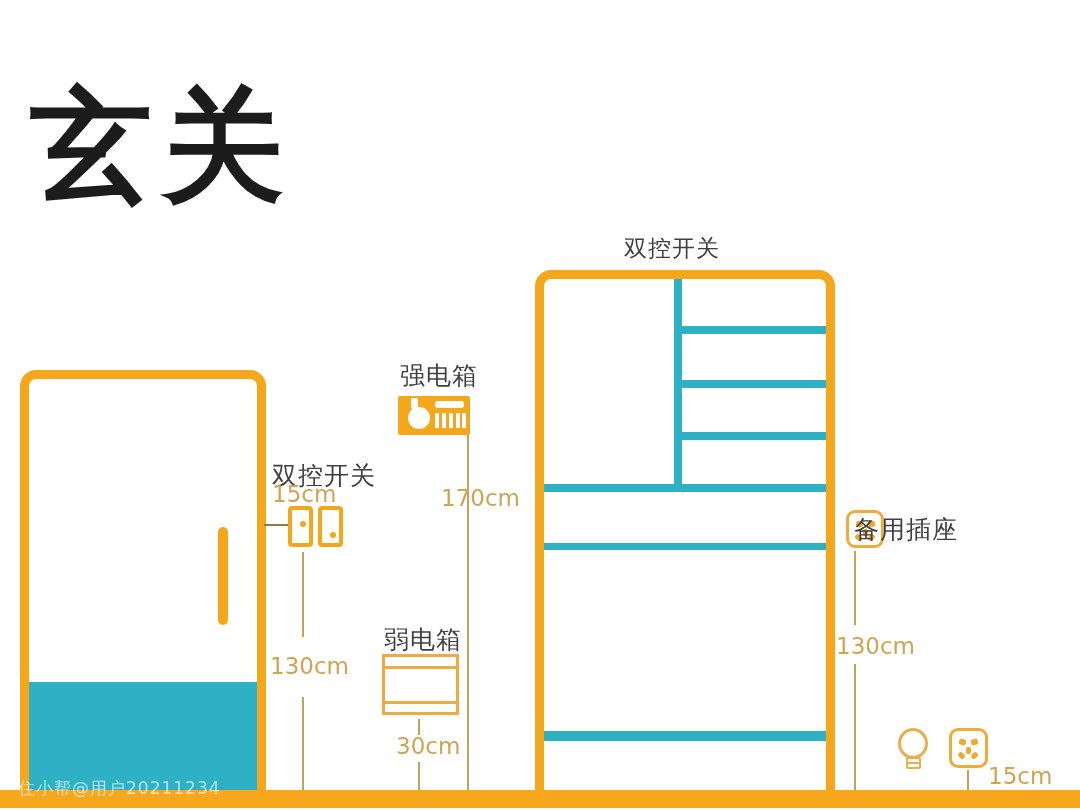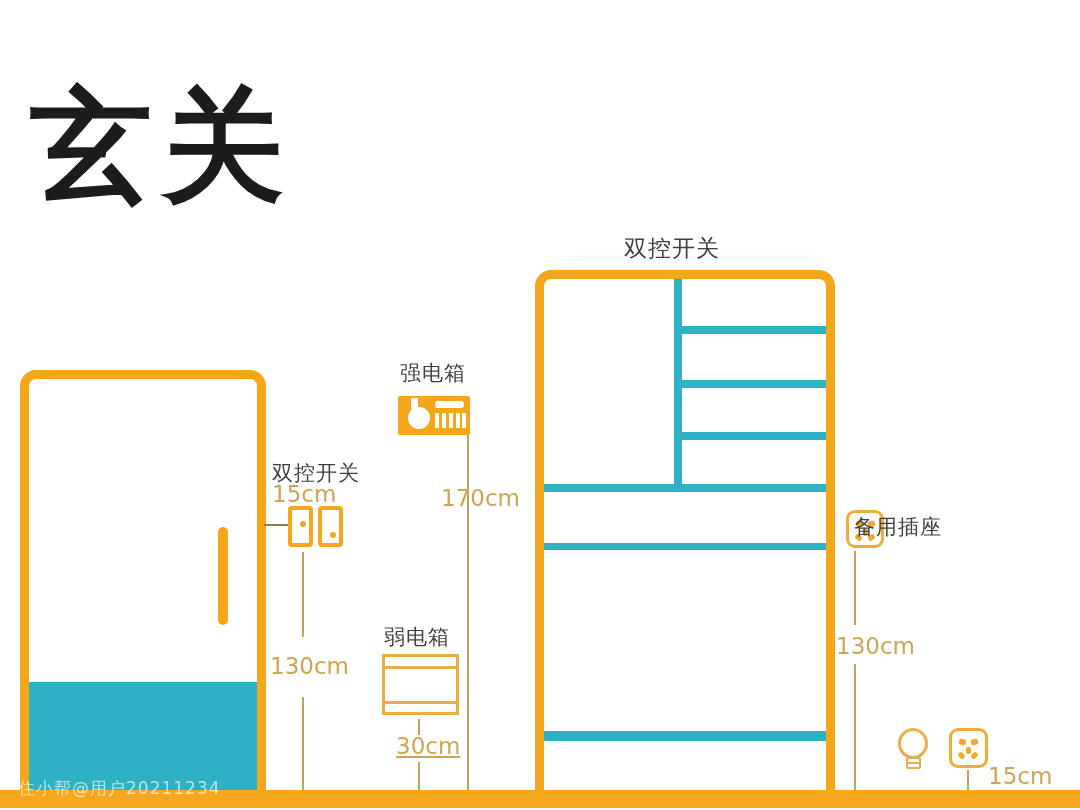--- a/index.html
+++ b/index.html
@@ -26,21 +26,21 @@
 
   
   .door-frame {
     left:20px; top:363px; width:246px; height:420px; box-sizing:border-box;
     border:9px solid #F5A71B; border-bottom:none; border-radius:16px 16px 0 0;
   }
   .door-panel { left:29px; top:675px; width:228px; height:108px; background:#2EB1C5; }
   .door-handle { left:218px; top:520px; width:10px; height:98px; background:#F5A71B; border-radius:5px; }
 
   
-  .lbl { font-size:21px; color:#3f3f3f; letter-spacing:1px; white-space:nowrap; }
+  .lbl { font-size:25px; color:#3f3f3f; letter-spacing:1px; white-space:nowrap; }
   .meas { font-size:23px; color:#CFA452; white-space:nowrap; }
   .mline { background:#C2A35E; width:2px; }
 
   
   .connector { left:264px; top:517px; width:26px; height:2px; background:#8A7D4E; }
   .switch {
     width:25px; height:41px; box-sizing:border-box; border:4px solid #F5A71B;
     border-radius:4px; background:#fff;
   }
   .switch .dot { position:absolute; width:6px; height:6px; border-radius:50%; background:#F5A71B; left:8px; }
@@ -129,21 +129,21 @@
   </div>
   <div class="abs mline" style="left:467px; top:428px; height:355px;"></div>
   <div class="abs meas" style="left:441px; top:478px;">170cm</div>
 
   <div class="abs lbl" style="left:384px; top:616px;">弱电箱</div>
   <div class="abs weakbox">
     <span class="h1"></span>
     <span class="h2"></span>
   </div>
   <div class="abs mline" style="left:418px; top:712px; height:16px;"></div>
-  <div class="abs meas" style="left:396px; top:726px;text-decoration:underline;">30cm</div>
+  <div class="abs meas" style="left:396px; top:726px;">30cm</div>
   <div class="abs mline" style="left:418px; top:755px; height:28px;"></div>
 
   <div class="abs lbl" style="left:624px; top:226px; font-size:23px;">双控开关</div>
   <div class="abs cabinet-frame"></div>
   <div class="abs teal" style="left:674px; top:272px; width:8px; height:212px;"></div>
   <div class="abs teal" style="left:682px; top:319px; width:144px; height:8px;"></div>
   <div class="abs teal" style="left:682px; top:373px; width:144px; height:8px;"></div>
   <div class="abs teal" style="left:682px; top:425px; width:144px; height:8px;"></div>
   <div class="abs teal" style="left:544px; top:477px; width:282px; height:8px;"></div>
   <div class="abs teal" style="left:544px; top:536px; width:282px; height:7px;"></div>

